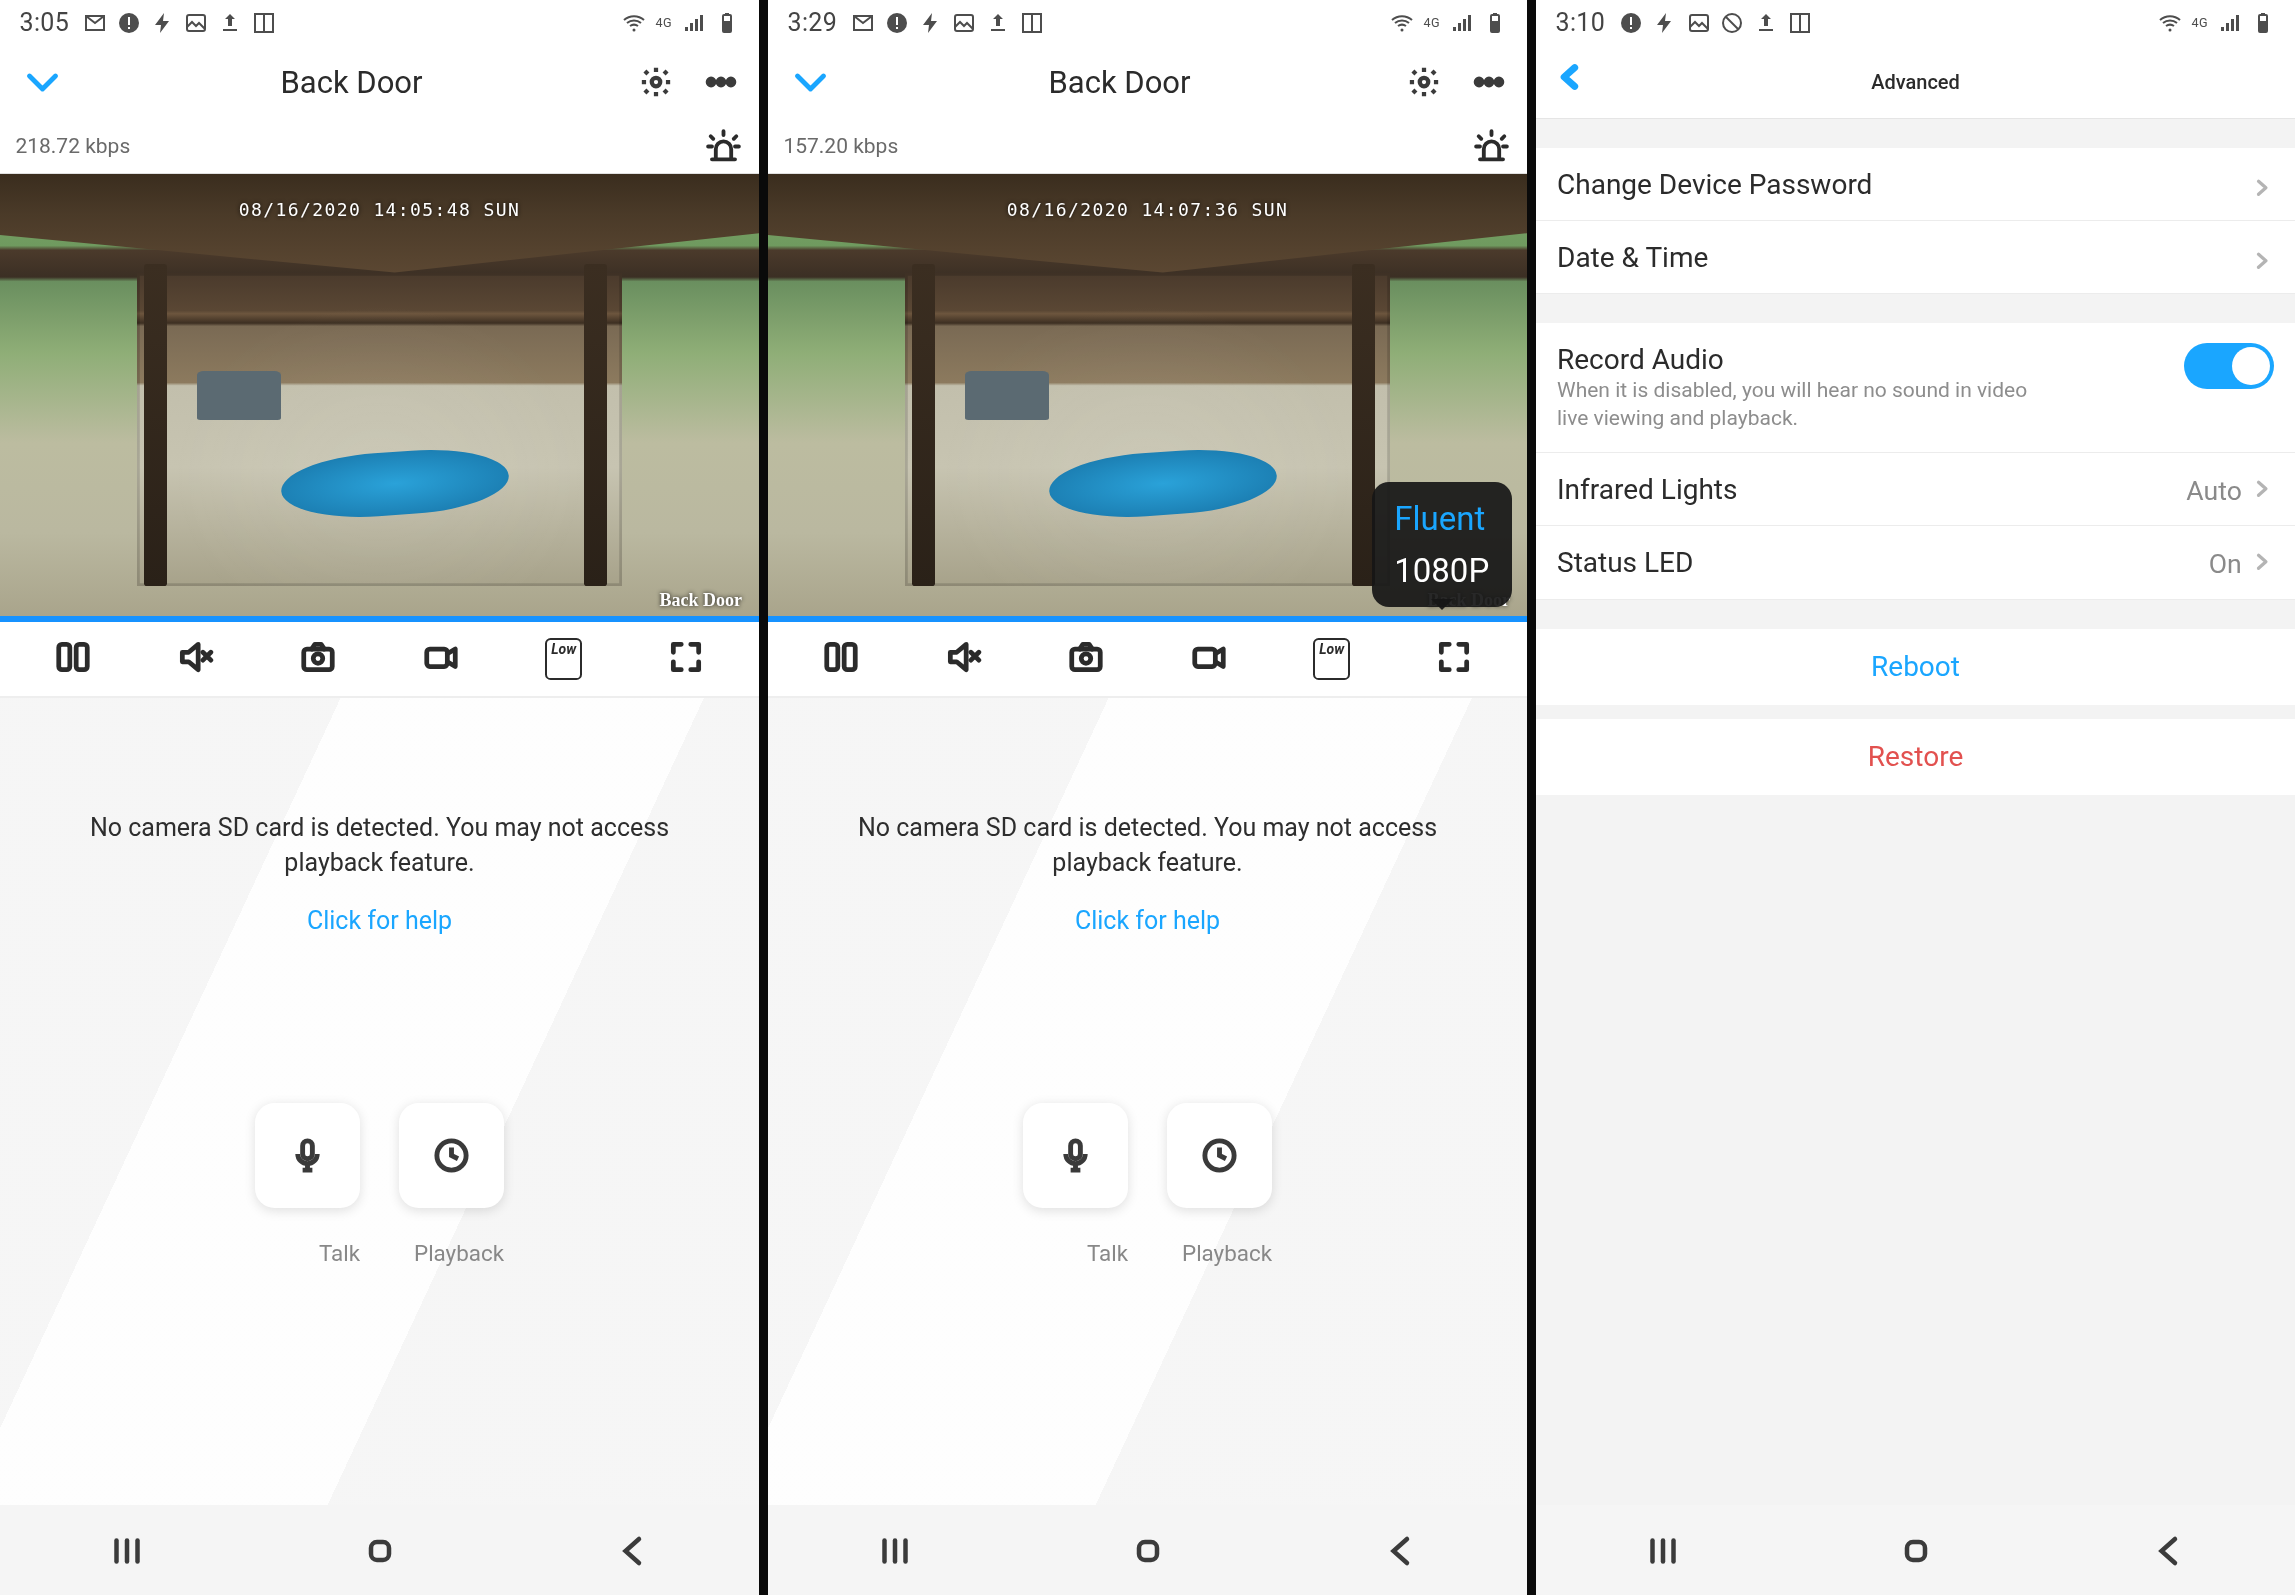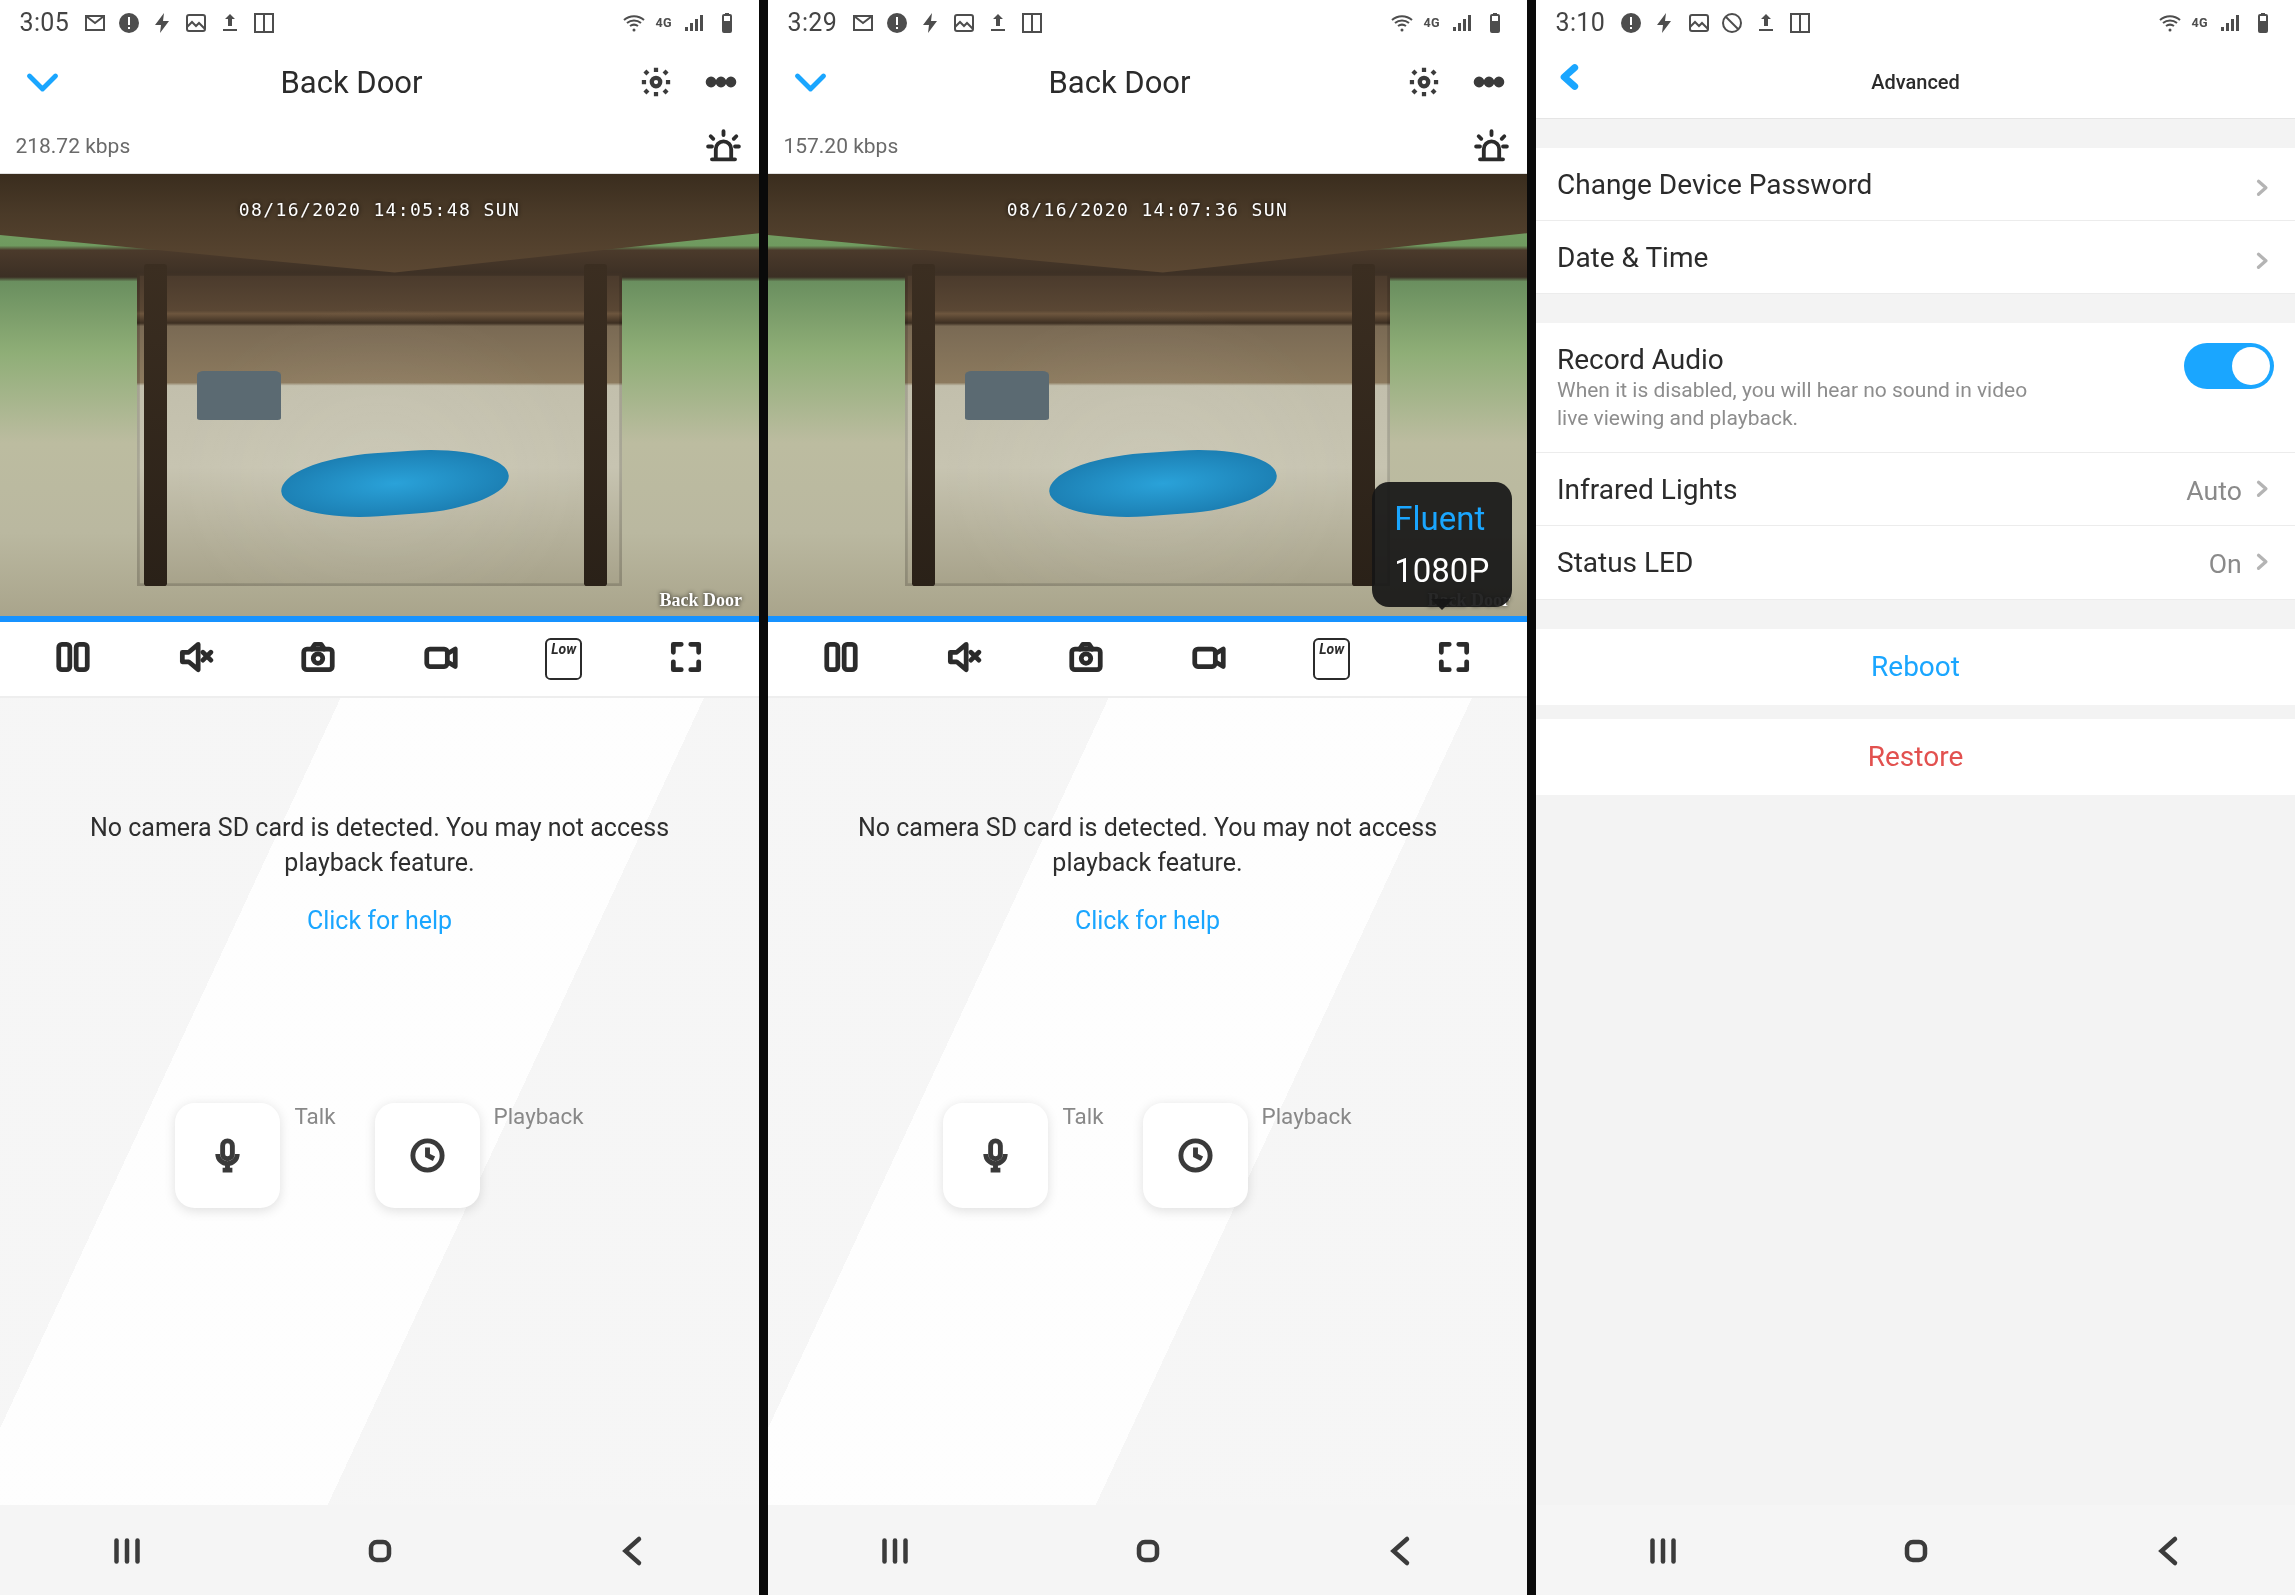--- a/index.html
+++ b/index.html
@@ -7,21 +7,21 @@
   .stage{width:2295px;height:1596px;transform-origin:top left;display:flex;background:#0a0a0a}
   .phone{flex:1;height:100%;background:#fff;display:flex;flex-direction:column;position:relative;overflow:hidden}
   .phone+.phone{border-left:9.8px solid #0a0a0a}
 
   
   .statusbar{height:45px;display:flex;align-items:center;justify-content:space-between;padding:0 19.6px;background:#fff;color:#4d4d4d;font-size:23px;letter-spacing:0.3px}
   .statusbar .left,.statusbar .right{display:flex;align-items:center;gap:9.8px}
   .statusbar .clock{font-size:25px;font-weight:400;color:#444;margin-right:4.2px}
   .sb-ico{width:24px;height:24px;display:inline-flex;align-items:center;justify-content:center}
   .sb-ico svg{width:24px;height:24px}
-  .sig-label{font-size:12.6px;font-weight:700;color:#4d4d4d;letter-spacing:0.3px}
+  .sig-label{font-size:12.6px;font-weight:400;color:#4d4d4d;letter-spacing:0.3px}
 
   
   .header{height:74px;display:flex;align-items:center;justify-content:space-between;padding:0 19.6px;background:#fff}
   .header .chev{width:45px;height:45px;display:flex;align-items:center;justify-content:center}
   .header .title{font-size:31px;color:#2b2b2b;font-weight:400}
   .header .htools{display:flex;align-items:center;gap:29px}
   .hicon{width:36px;height:36px;display:flex;align-items:center;justify-content:center}
   .hicon svg{width:34px;height:34px;stroke:#3b3b3b;fill:none;stroke-width:3}
 
   
@@ -58,21 +58,21 @@
   .vbtn svg{width:38px;height:38px;stroke:#2b2b2b;fill:none;stroke-width:3;stroke-linejoin:round;stroke-linecap:round}
   .lowbox{font-size:14px;font-weight:700;color:#2b2b2b;border:2.8px solid #2b2b2b;border-radius:5.6px;padding:1.4px 4.2px;font-style:italic}
 
   
   .notice-zone{flex:1;background:#f4f4f4;position:relative;display:flex;flex-direction:column;align-items:center;padding-top:112px}
   .notice-zone:before{content:"";position:absolute;inset:0;background:linear-gradient(115deg,#f6f6f6 0%,#f6f6f6 30%,#fff 30%,#fff 62%,#f6f6f6 62%);opacity:.9}
   .notice-text{position:relative;font-size:25px;color:#2e2e2e;text-align:center;line-height:1.4;max-width:86%}
   .help-link{position:relative;font-size:25px;color:#1aa6ff;margin-top:26px}
 
   .action-cards{position:relative;display:flex;gap:39px;margin-top:168px}
-  .card-wrap{display:flex;flex-direction:row;align-items:flex-start;gap:14px}
+  .card-wrap{display:flex;flex-direction:column;align-items:flex-end;gap:32px}
   .card{width:105px;height:105px;background:#fff;border-radius:19.6px;box-shadow:0 2.8px 11.2px rgba(0,0,0,.12);display:flex;align-items:center;justify-content:center}
   .card svg{width:39px;height:39px;stroke:#3a3a3a;fill:none;stroke-width:3}
   .card-label{font-size:22.4px;color:#888}
 
   
   .navbar{height:91px;background:#f5f5f5;display:flex;align-items:center;justify-content:space-around}
   .navbtn{width:56px;height:56px;display:flex;align-items:center;justify-content:center}
   .navbtn svg{width:36px;height:36px;stroke:#3b3b3b;fill:none;stroke-width:3;stroke-linecap:round}
 
   

